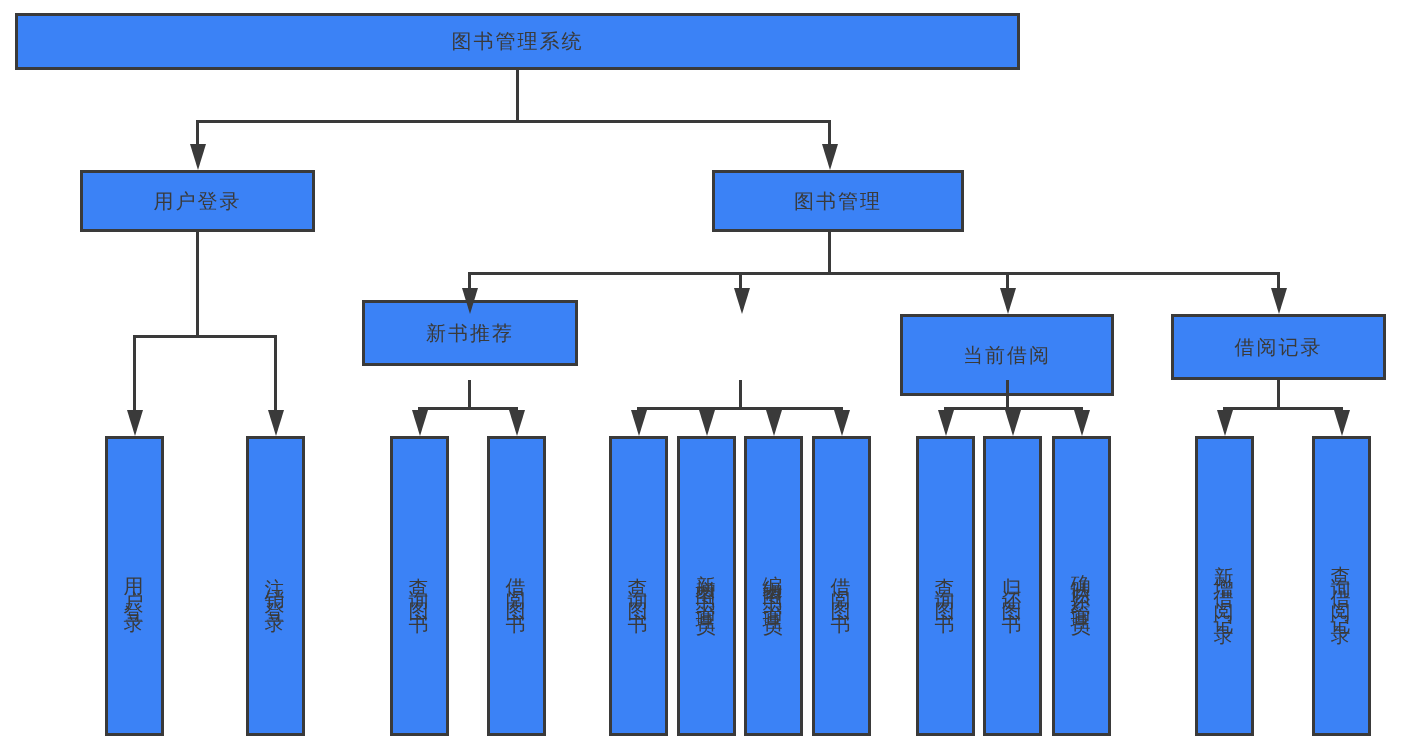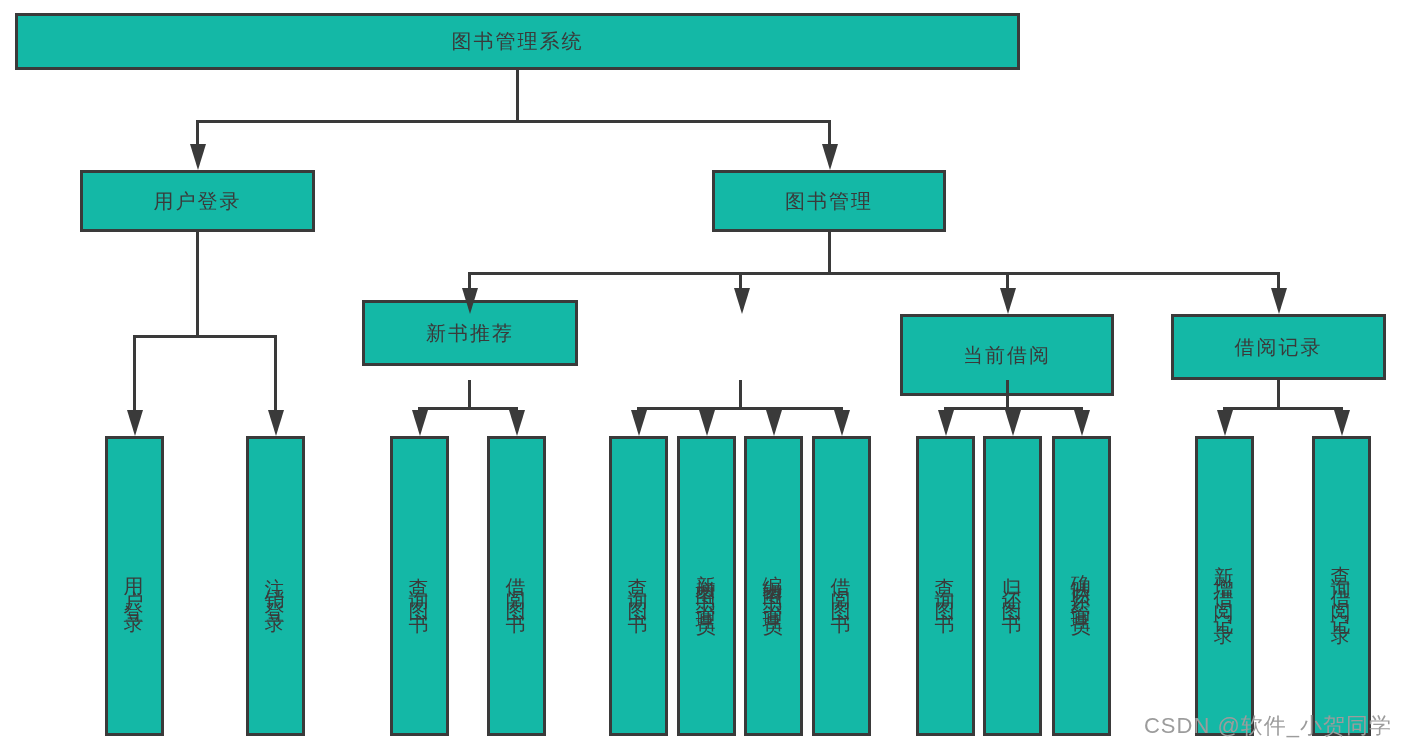--- a/index.html
+++ b/index.html
@@ -1,18 +1,18 @@
 <!DOCTYPE html>
 <html><head>
 <meta charset="utf-8">
 <style>
   html,body{margin:0;padding:0;background:#fff;}
   .canvas{position:relative;width:1405px;height:747px;background:#ffffff;overflow:hidden;
           font-family:"Liberation Sans",sans-serif;color:#333;}
-  .box{position:absolute;background:#14b8a6;border:3px solid #3a3a3a;box-sizing:border-box;
+  .box{position:absolute;background:#3b82f6;border:3px solid #3a3a3a;box-sizing:border-box;
        display:flex;align-items:center;justify-content:center;}
   .box.h span{font-size:20px;letter-spacing:2px;color:#3a3a3a;}
   .box.v span{writing-mode:vertical-rl;text-orientation:mixed;font-size:20px;
               letter-spacing:12px;color:#3a3a3a;}
   .box.v.med span{letter-spacing:12px;}
   .box.v.long span{letter-spacing:6px;}
   .vline{position:absolute;width:3px;background:#3a3a3a;}
   .hline{position:absolute;height:3px;background:#3a3a3a;}
   .arrow{position:absolute;width:0;height:0;border-left:8px solid transparent;
          border-right:8px solid transparent;border-top:26px solid #3a3a3a;}
@@ -24,21 +24,21 @@
 
 <div class="canvas">
 
   <div class="box h" style="left:15px;top:13px;width:1005px;height:57px">
     <span>图书管理系统</span>
   </div>
 
   <div class="box h" style="left:80px;top:170px;width:235px;height:62px">
     <span>用户登录</span>
   </div>
-  <div class="box h" style="left:712px;top:170px;width:234px;height:62px">
+  <div class="box h" style="left:712px;top:170px;width:252px;height:62px">
     <span>图书管理</span>
   </div>
 
   <div class="box h" style="left:362px;top:300px;width:216px;height:66px">
     <span>新书推荐</span>
   </div>
   <div class="box h" style="left:900px;top:314px;width:214px;height:82px">
     <span>当前借阅</span>
   </div>
   <div class="box h" style="left:1171px;top:314px;width:215px;height:66px">
@@ -141,15 +141,14 @@
   <div class="arrow" style="left:1005px;top:410px"></div>
   <div class="arrow" style="left:1074px;top:410px"></div>
 
   <div class="vline" style="left:1277px;top:380px;height:27px"></div>
   <div class="hline" style="left:1223px;top:407px;width:120px"></div>
   <div class="vline" style="left:1223px;top:407px;height:7px"></div>
   <div class="vline" style="left:1340px;top:407px;height:7px"></div>
   <div class="arrow" style="left:1217px;top:410px"></div>
   <div class="arrow" style="left:1334px;top:410px"></div>
 
-  <div class="watermark">CSDN @软件_小贺同学</div>
 
 </div>
 
 </body></html>

